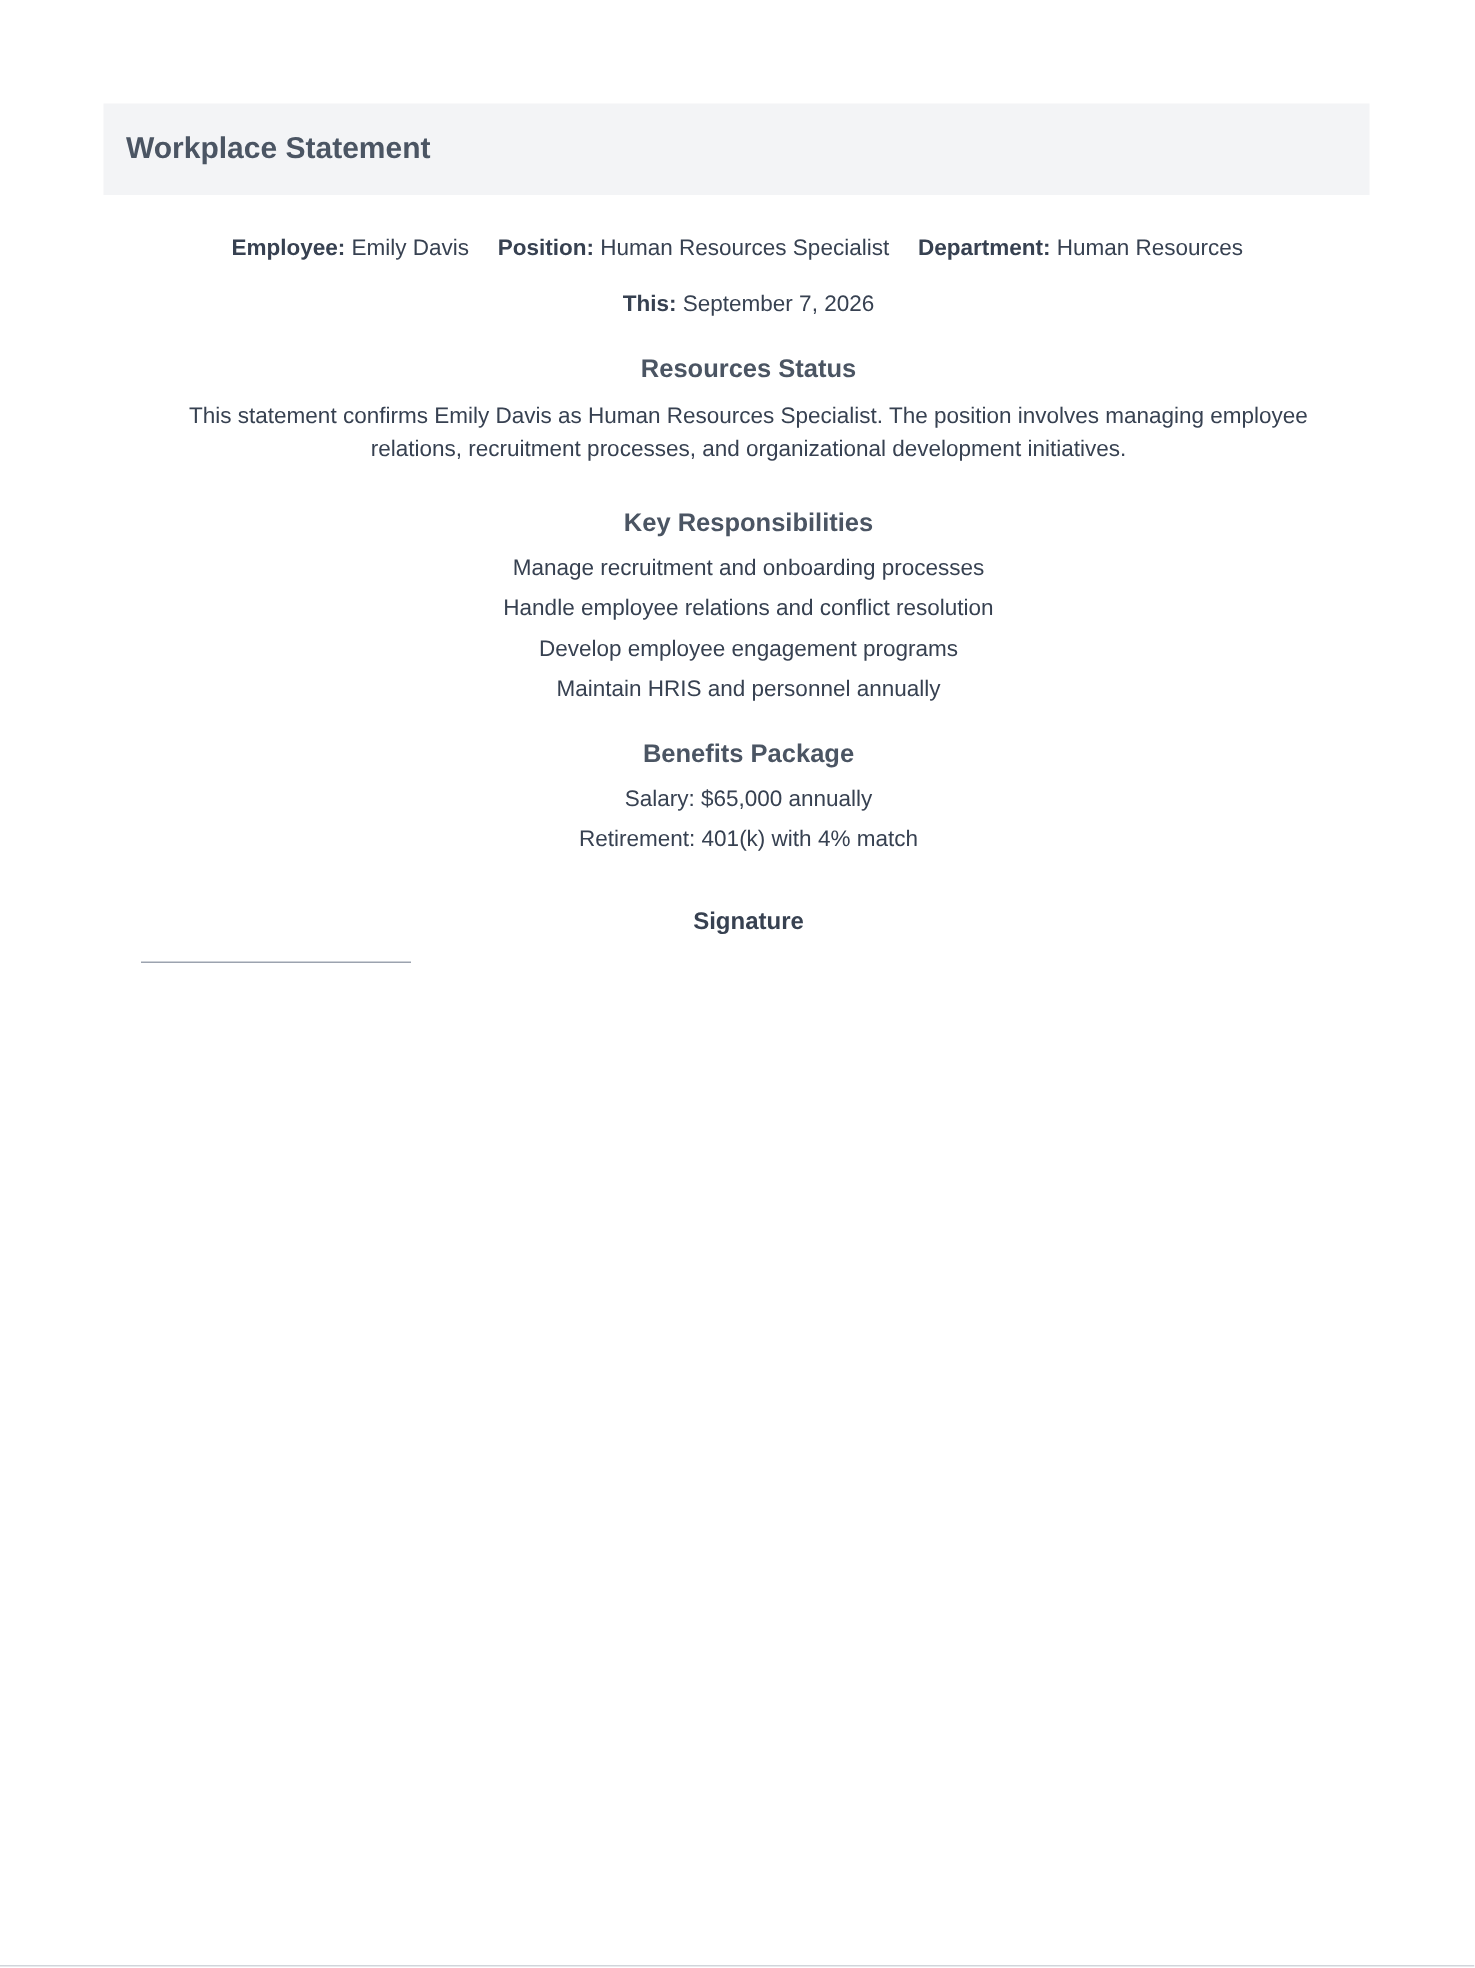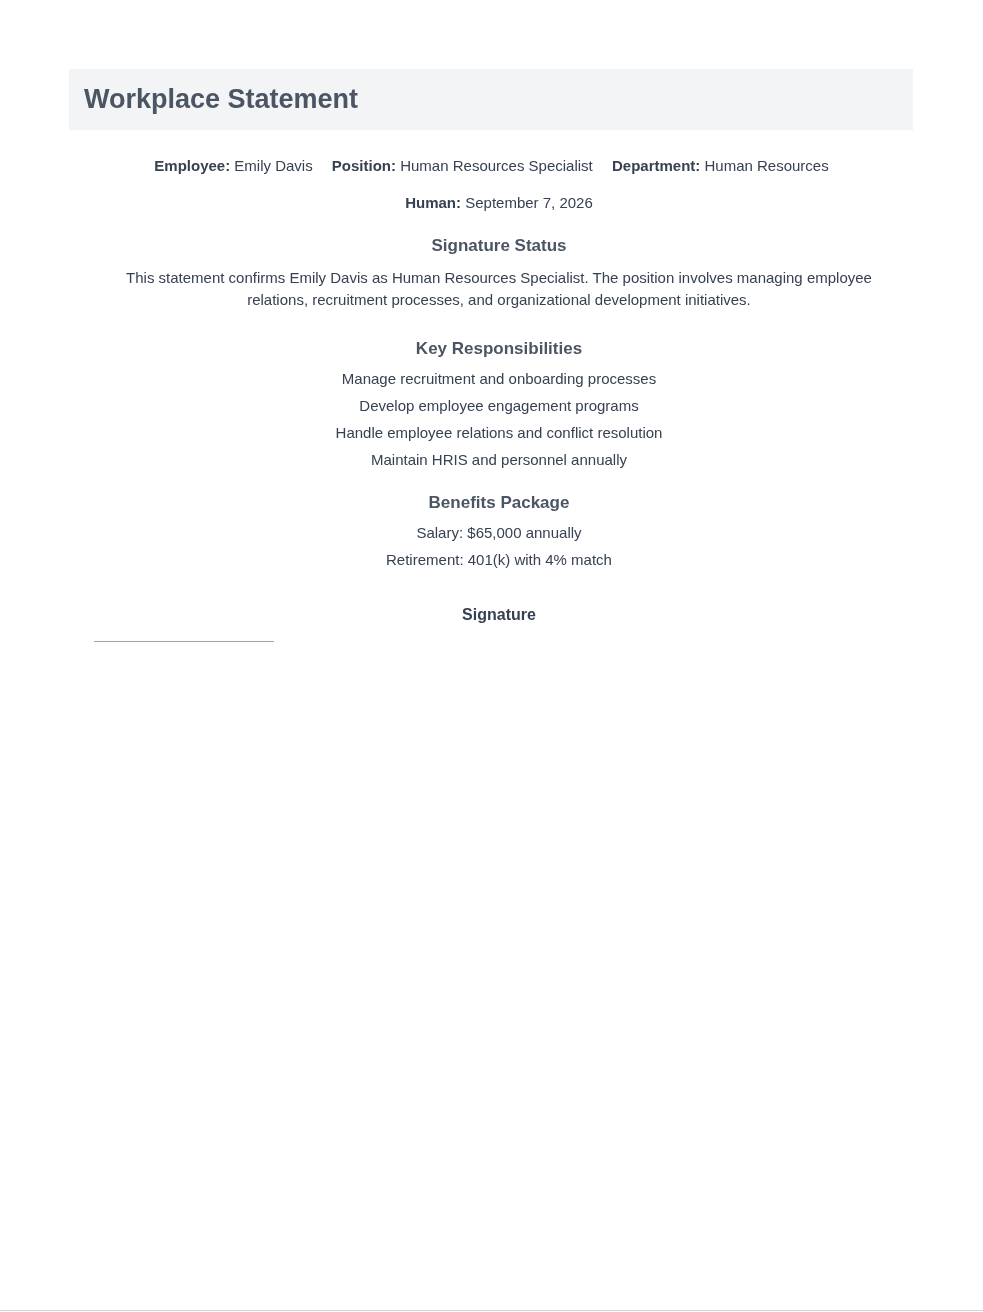--- a/index.html
+++ b/index.html
@@ -30,21 +30,21 @@
       width: 844px;
       height: 61px;
       background: #f3f4f6;
       box-sizing: border-box;
     }
     .header-title {
       position: absolute;
       left: 15px;
       top: 17px;
       margin: 0;
-      font-size: 27px;
+      font-size: 20px;
       font-weight: bold;
       color: #4b5563;
       line-height: 26px;
     }
     .content {
       position: absolute;
       left: 94px;
       top: 155px;
       width: 810px;
       font-size: 15px;
@@ -109,34 +109,34 @@
 
 <div class="content">
 
   <div class="meta-row">
     <span class="meta-item"><span class="meta-label">Employee:</span> <span>Emily Davis</span></span>
     <span class="meta-item"><span class="meta-label">Position:</span> <span>Human Resources Specialist</span></span>
     <span class="meta-item"><span class="meta-label">Department:</span> <span>Human Resources</span></span>
   </div>
 
   <div class="meta-row">
-    <span class="meta-label">Human:</span> <span>September 7, 2026</span>
+    <span class="meta-label">This:</span> <span>September 7, 2026</span>
   </div>
 
   <div class="section">
-    <h2 class="section-title">Signature Status</h2>
+    <h2 class="section-title">Resources Status</h2>
     <p>This statement confirms Emily Davis as Human Resources Specialist. The position involves managing employee relations, recruitment processes, and organizational development initiatives.</p>
   </div>
 
   <div class="section responsibilities">
     <h2 class="section-title">Key Responsibilities</h2>
     <ul class="list">
       <li>Manage recruitment and onboarding processes</li>
+      <li>Handle employee relations and conflict resolution</li>
       <li>Develop employee engagement programs</li>
-      <li>Handle employee relations and conflict resolution</li>
       <li>Maintain HRIS and personnel annually</li>
     </ul>
   </div>
 
   <div class="section benefits">
     <h2 class="section-title">Benefits Package</h2>
     <ul class="list">
       <li>Salary: $65,000 annually</li>
       <li>Retirement: 401(k) with 4% match</li>
     </ul>

